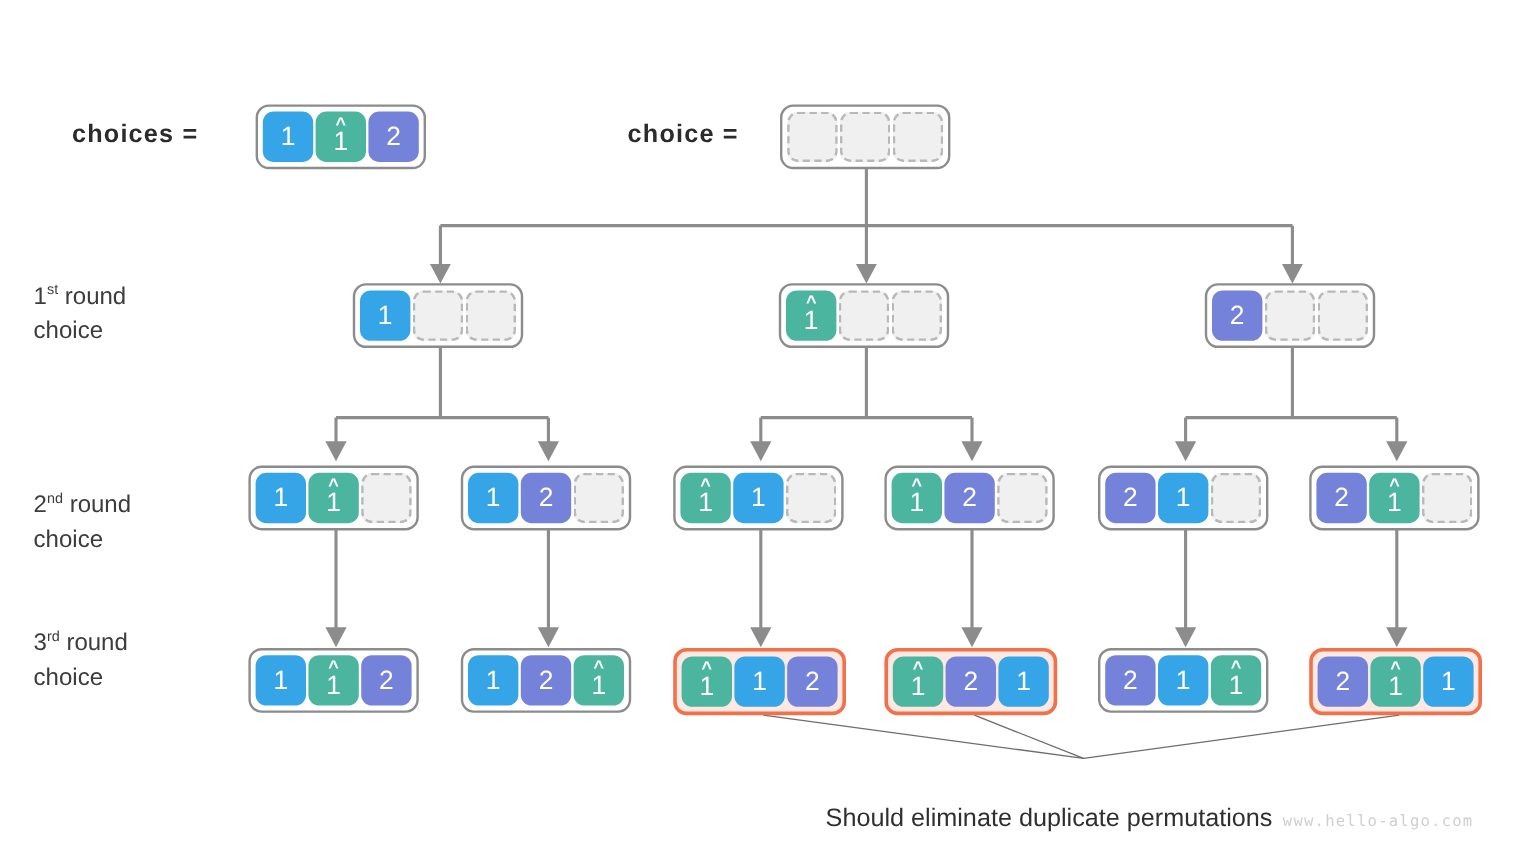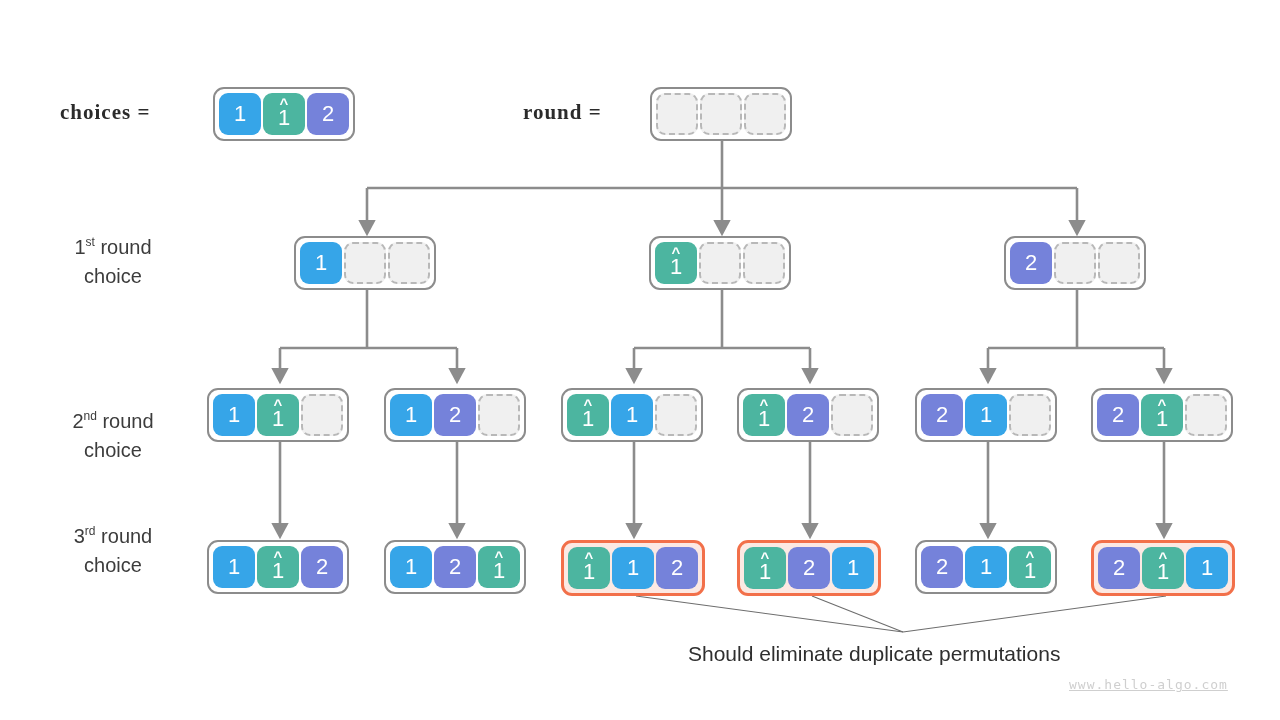--- a/index.html
+++ b/index.html
@@ -20,33 +20,32 @@
     left: 0;
     top: 0;
     width: 1280px;
     height: 720px;
     pointer-events: none;
   }
 
   
   .mono-label {
     position: absolute;
-    font-family: Liberation Serif, serif;
+    font-family: Liberation Sans, sans-serif;
     font-weight: bold;
     font-size: 21px;
     color: #2b2b2b;
     letter-spacing: 1px;
     white-space: nowrap;
   }
 
   
   .round-label {
     position: absolute;
     width: 170px;
-    text-align: center;
     font-size: 20px;
     color: #3c3c3c;
     line-height: 1.45;
   }
   .round-label sup {
     font-size: 12px;
     vertical-align: super;
   }
 
   
@@ -102,20 +101,21 @@
     margin-top: 7px;
     display: block;
   }
 
   
   .caption {
     position: absolute;
     font-size: 21px;
     color: #2f2f2f;
     white-space: nowrap;
+    margin-top: 28px;
   }
   .watermark {
     position: absolute;
     font-family: "DejaVu Sans Mono", "Liberation Mono", monospace;
     font-size: 13px;
     color: #cfcfcf;
     letter-spacing: 1px;
     white-space: nowrap;
   }
 </style>
@@ -175,21 +175,21 @@
       </div>
       <div class="cell green">
         <span class="hat">^</span>
         <span class="digit-hat">1</span>
       </div>
       <div class="cell purple">
         <span>2</span>
       </div>
     </div>
 
-  <div class="mono-label" style="left:523px; top:100px;">round =</div>
+  <div class="mono-label" style="left:523px; top:100px;">choice =</div>
   <div class="array" id="state-array" style="left:650px; top:87px;">
       <div class="cell empty"></div>
       <div class="cell empty"></div>
       <div class="cell empty"></div>
     </div>
 
   <div class="round-label" style="left:28px; top:233px;">
     <span><span>1</span><sup>st</sup></span>
     <span>round</span><br>
     <span>choice</span>
@@ -358,15 +358,15 @@
           <span class="hat">^</span>
           <span class="digit-hat">1</span>
         </div>
         <div class="cell blue">
           <span>1</span>
         </div>
       </div>
     </div>
 
   <div class="caption" style="left:688px; top:642px;">Should eliminate duplicate permutations</div>
-  <div class="watermark" style="left:1069px; top:677px;text-decoration:underline;">www.hello-algo.com</div>
+  <div class="watermark" style="left:1069px; top:677px;">www.hello-algo.com</div>
 
 </div>
 
 </body></html>

